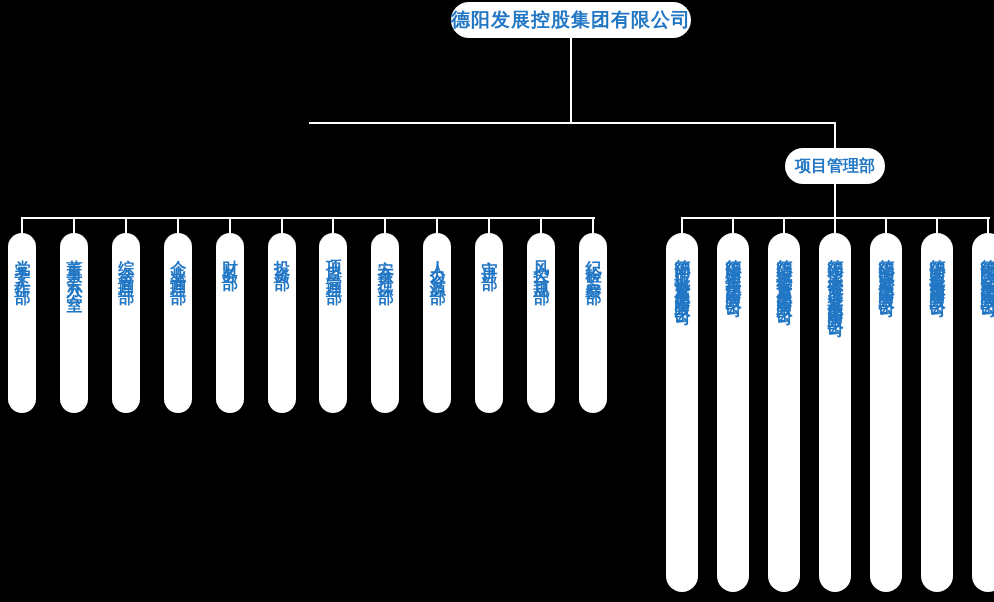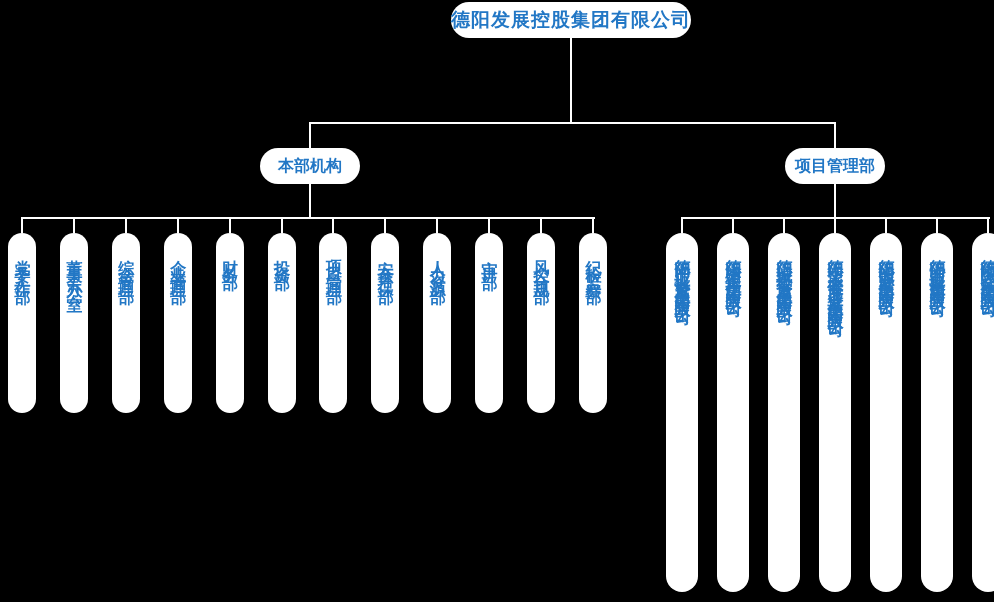--- a/index.html
+++ b/index.html
@@ -142,21 +142,20 @@
 <body>
 
 <div class="canvas">
 
   <div class="hline main"></div>
   <div class="hline left"></div>
   <div class="hline right"></div>
 
   <div class="pill root-pill">德阳发展控股集团有限公司</div>
 
-  <div class="pill branch-pill hq">本部机构</div>
   <div class="pill branch-pill grp">项目管理部</div>
 
   <div class="vpill dept" style="--i:0">
       <span>党委工作部</span>
     </div>
   <div class="vpill dept" style="--i:1">
       <span>董事会办公室</span>
     </div>
   <div class="vpill dept" style="--i:2">
       <span>综合管理部</span>

